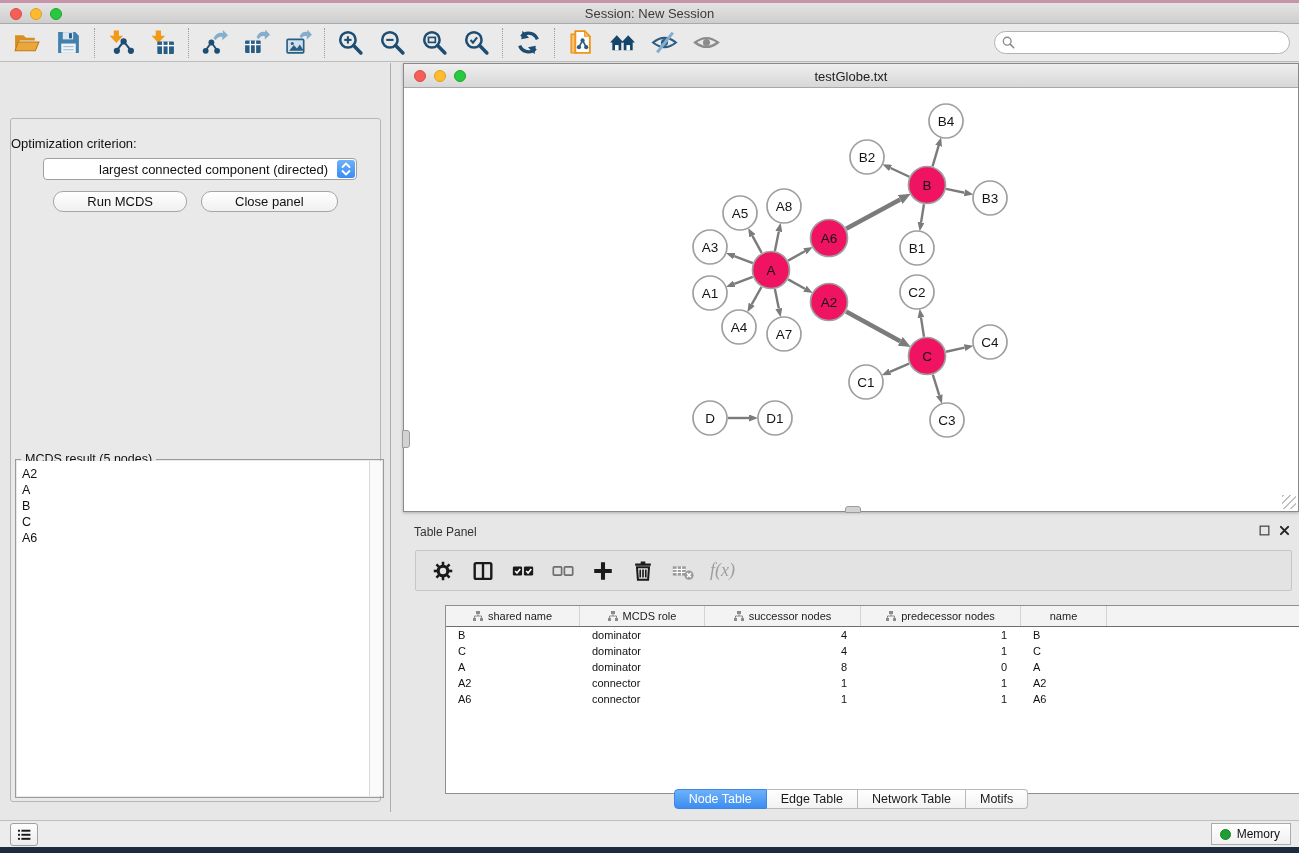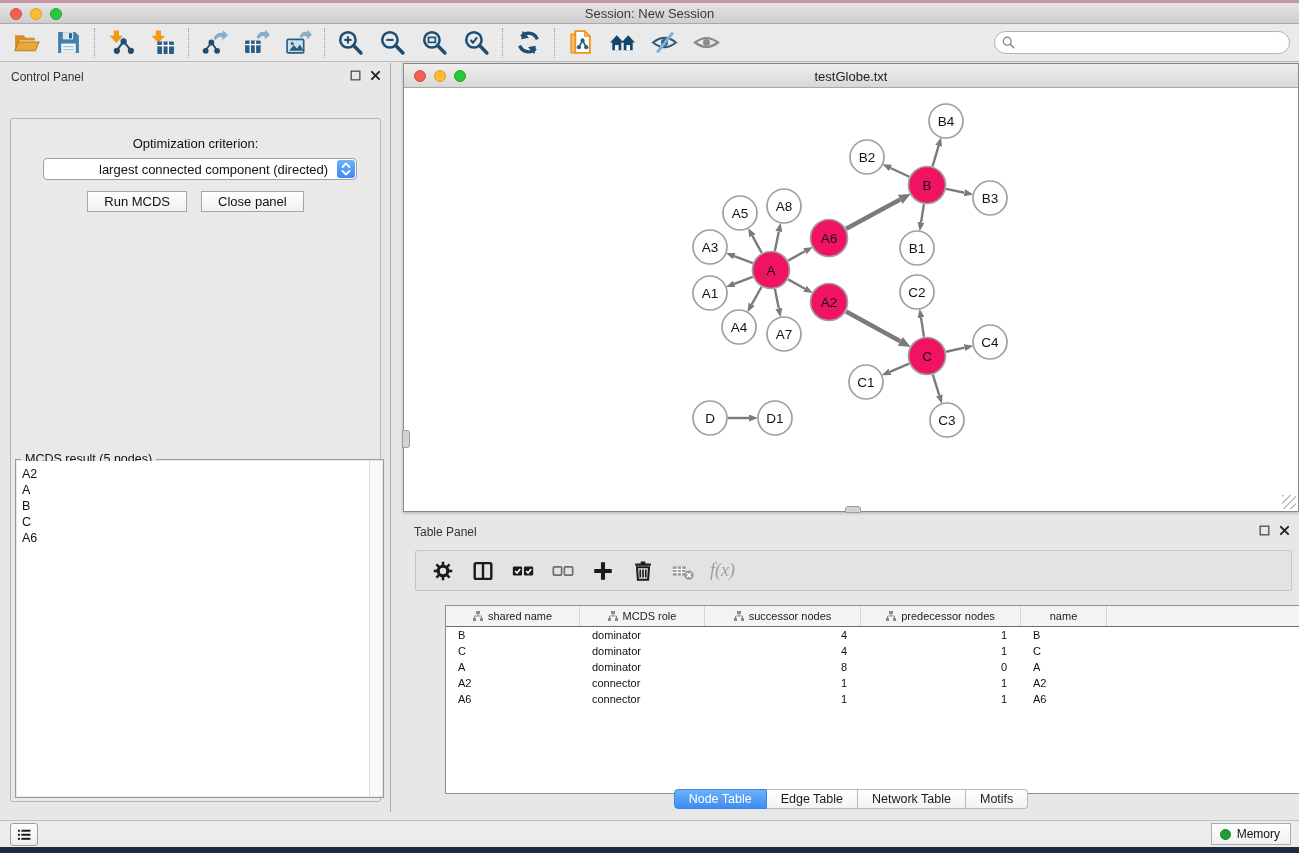--- a/index.html
+++ b/index.html
@@ -40,30 +40,30 @@
   .control-panel { position:absolute; left:0; top:63px; width:391px; height:749px;
     background:#e7e7e7; border-right:1px solid #adadad; }
   .cp-tabs { position:absolute; left:0; right:0; top:33px; display:flex; justify-content:center; }
   .seg-tab { height:20px; background:linear-gradient(#ffffff,#f2f2f2); border:1px solid #b9b9b9; border-left:none;
     font-size:12.5px; color:#1a1a1a; display:flex; align-items:center; padding:0 14px; cursor:pointer; }
   .seg-tab:first-child { border-left:1px solid #b9b9b9; border-radius:4px 0 0 4px; }
   .seg-tab:last-child { border-radius:0 4px 4px 0; }
   .seg-tab.active { background:linear-gradient(#6db1f8,#3c8df2); border-color:#3c86e8; color:#fff; }
   .cp-content { position:absolute; left:10px; top:55px; width:371px; height:684px;
     border:1px solid #b5b5b5; border-radius:3px; background:#e9e9e9; }
-  .opt-label { position:absolute; left:0; right:0; top:17px; text-align:center; font-size:13px; color:#111; }
+  .opt-label { position:absolute; left:0; right:0; top:17px; text-align:left; font-size:13px; color:#111; }
   .dropdown { position:absolute; left:32px; top:39px; width:314px; height:22px; background:#fff;
     border:1px solid #a0a0a0; border-radius:4px; display:flex; align-items:center; cursor:pointer;padding-left:47px; }
   .dropdown .dd-text { flex:1; font-size:13px; color:#111; padding-left:8px; white-space:nowrap; overflow:hidden; }
   .dd-stepper { width:18px; height:18px; margin-right:1px; border-radius:3px;
     background:linear-gradient(#6fb1f9,#3a8bf4); display:flex; align-items:center; justify-content:center; }
   .dd-stepper svg { width:12px; height:16px; }
   .btn-row { position:absolute; left:0; right:0; top:72px; display:flex; justify-content:center; gap:14px; }
-  .push-btn { height:21px; padding:0 16px; font-size:13px; color:#111; background:linear-gradient(#ffffff,#f0f0f0);
-    border:1px solid #a6a6a6; border-radius:0; cursor:pointer; font-family:inherit; }
+  .push-btn { height:21px; padding:0 33px; font-size:13px; color:#111; background:linear-gradient(#ffffff,#f0f0f0);
+    border:1px solid #a6a6a6; border-radius:10px; cursor:pointer; font-family:inherit; }
   .groupbox { position:absolute; left:4px; top:340px; width:369px; height:339px; border:1px solid #9a9a9a; }
   .gb-title { position:absolute; left:5px; top:-8px; background:#e9e9e9; padding:0 4px; font-size:12.5px; color:#111; }
   .listbox { position:absolute; left:1px; top:1px; right:1px; bottom:1px; background:#fff; display:flex; }
   .list-items { flex:1; padding:5px 0 0 5px; }
   .list-item { font-size:12.5px; color:#111; line-height:16px; cursor:default; }
   .scroll-track { width:13px; background:#fafafa; border-left:1px solid #d9d9d9; }
 
   
   .network-window { position:absolute; left:403px; top:63px; width:896px; height:449px;
     background:#fff; border:1px solid #8a8a8a; box-shadow:0 1px 3px rgba(0,0,0,.25);padding-left:16px; }
@@ -277,31 +277,20 @@
     <div class="searchbox">
       <svg viewBox="0 0 14 14">
           <circle cx="5.6" cy="5.6" r="4.2" fill="none" stroke="#8c8c8c" stroke-width="1.5"></circle>
           <line x1="8.8" y1="8.8" x2="12.6" y2="12.6" stroke="#8c8c8c" stroke-width="1.7" stroke-linecap="round"></line>
         </svg>
       <input type="text" value="" style="">
     </div>
   </div>
 
   <div class="control-panel">
-    <div class="panel-header">
-      <span class="panel-title">Control Panel</span>
-      <span class="panel-icons">
-        <svg viewBox="0 0 18 18">
-            <rect x="3" y="3" width="12" height="12" fill="none" stroke="#444" stroke-width="1.7"></rect>
-          </svg>
-        <svg viewBox="0 0 18 18">
-            <path d="M4 4 L14 14 M14 4 L4 14" stroke="#222" stroke-width="2.7" stroke-linecap="round"></path>
-          </svg>
-      </span>
-    </div>
     <div class="cp-content">
       <div class="opt-label">Optimization criterion:</div>
       <div class="dropdown">
         <span class="dd-text">largest connected component (directed)</span>
         <span class="dd-stepper">
           <svg viewBox="0 0 12 16">
               <path d="M2.5 6 L6 2.5 L9.5 6" fill="none" stroke="#fff" stroke-width="1.8" stroke-linecap="round" stroke-linejoin="round"></path>
               <path d="M2.5 10 L6 13.5 L9.5 10" fill="none" stroke="#fff" stroke-width="1.8" stroke-linecap="round" stroke-linejoin="round"></path>
             </svg>
         </span>

